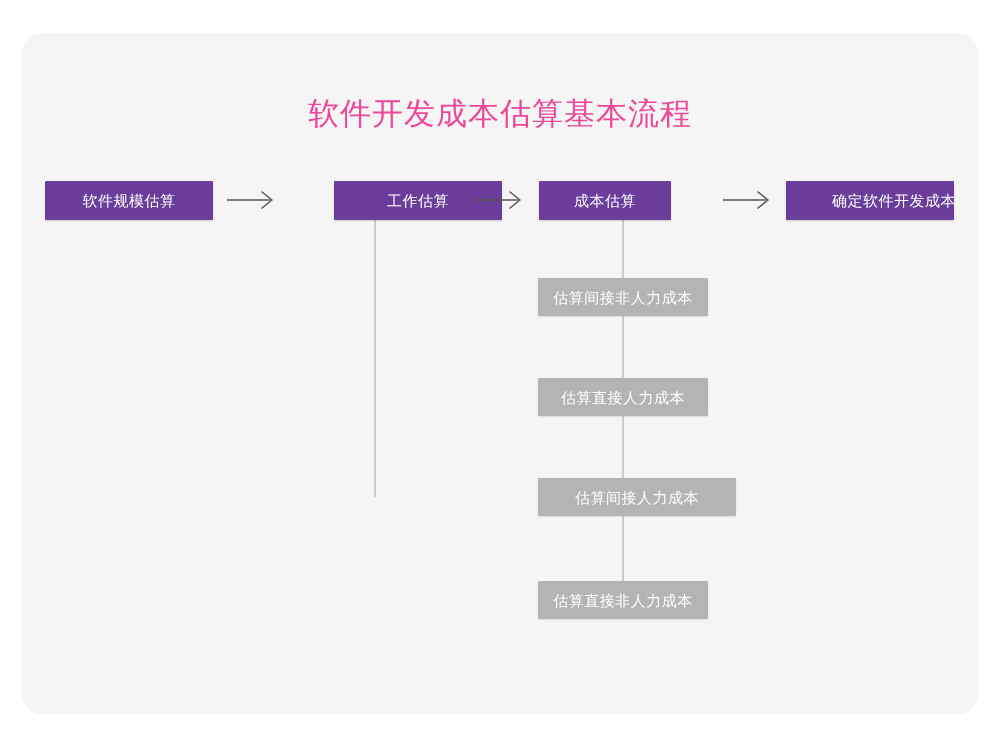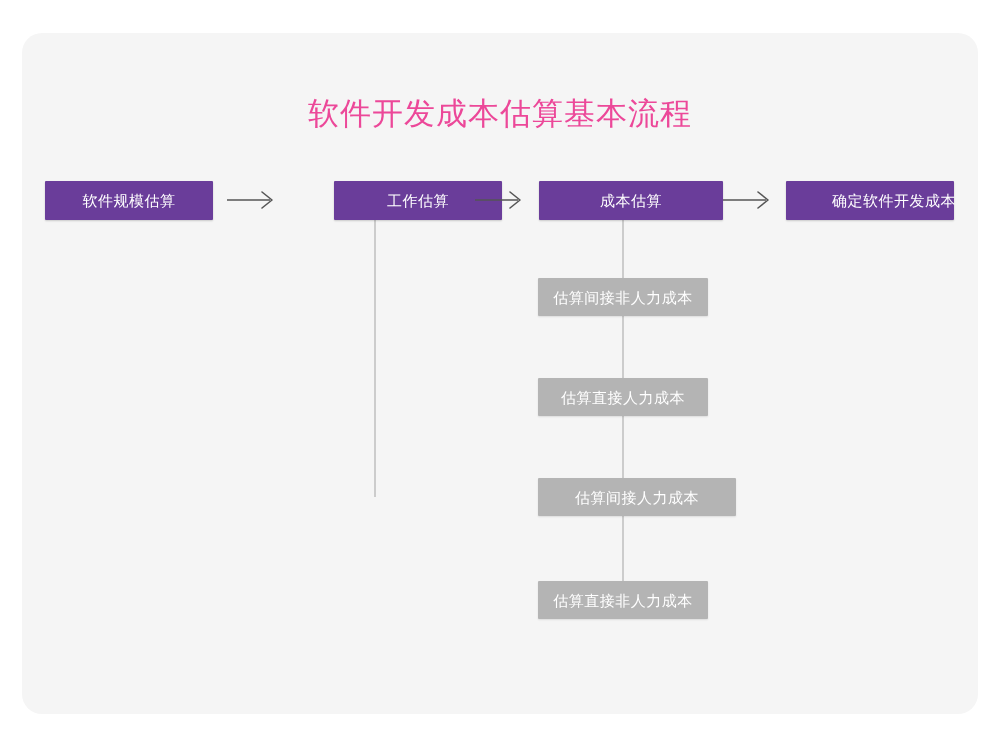--- a/index.html
+++ b/index.html
@@ -101,21 +101,21 @@
   <div class="connector" style="left:622px; top:219px; height:381px;"></div>
 
   <div class="node primary" style="left:45px; top:181px; width:168px; height:39px;">
     <span>软件规模估算</span>
   </div>
 
   <div class="node primary" style="left:291px; top:181px; width:168px; height:39px;margin-left:43px;">
     <span>工作估算</span>
   </div>
 
-  <div class="node primary" style="left:539px; top:181px; width:184px; height:39px;">
+  <div class="node primary" style="left:539px; top:181px; width:132px; height:39px;">
     <span>成本估算</span>
   </div>
 
   <div class="node primary" style="left:786px; top:181px; width:168px; height:39px;padding-left:48px;">
     <span>确定软件开发成本</span>
   </div>
 
   <div class="arrow" style="left:226px; top:189px; width:52px;">
     <svg width="52" height="22" viewBox="0 0 52 22">
       <path d="M1 11 H44" stroke="#555555" stroke-width="1.6" fill="none"></path>

